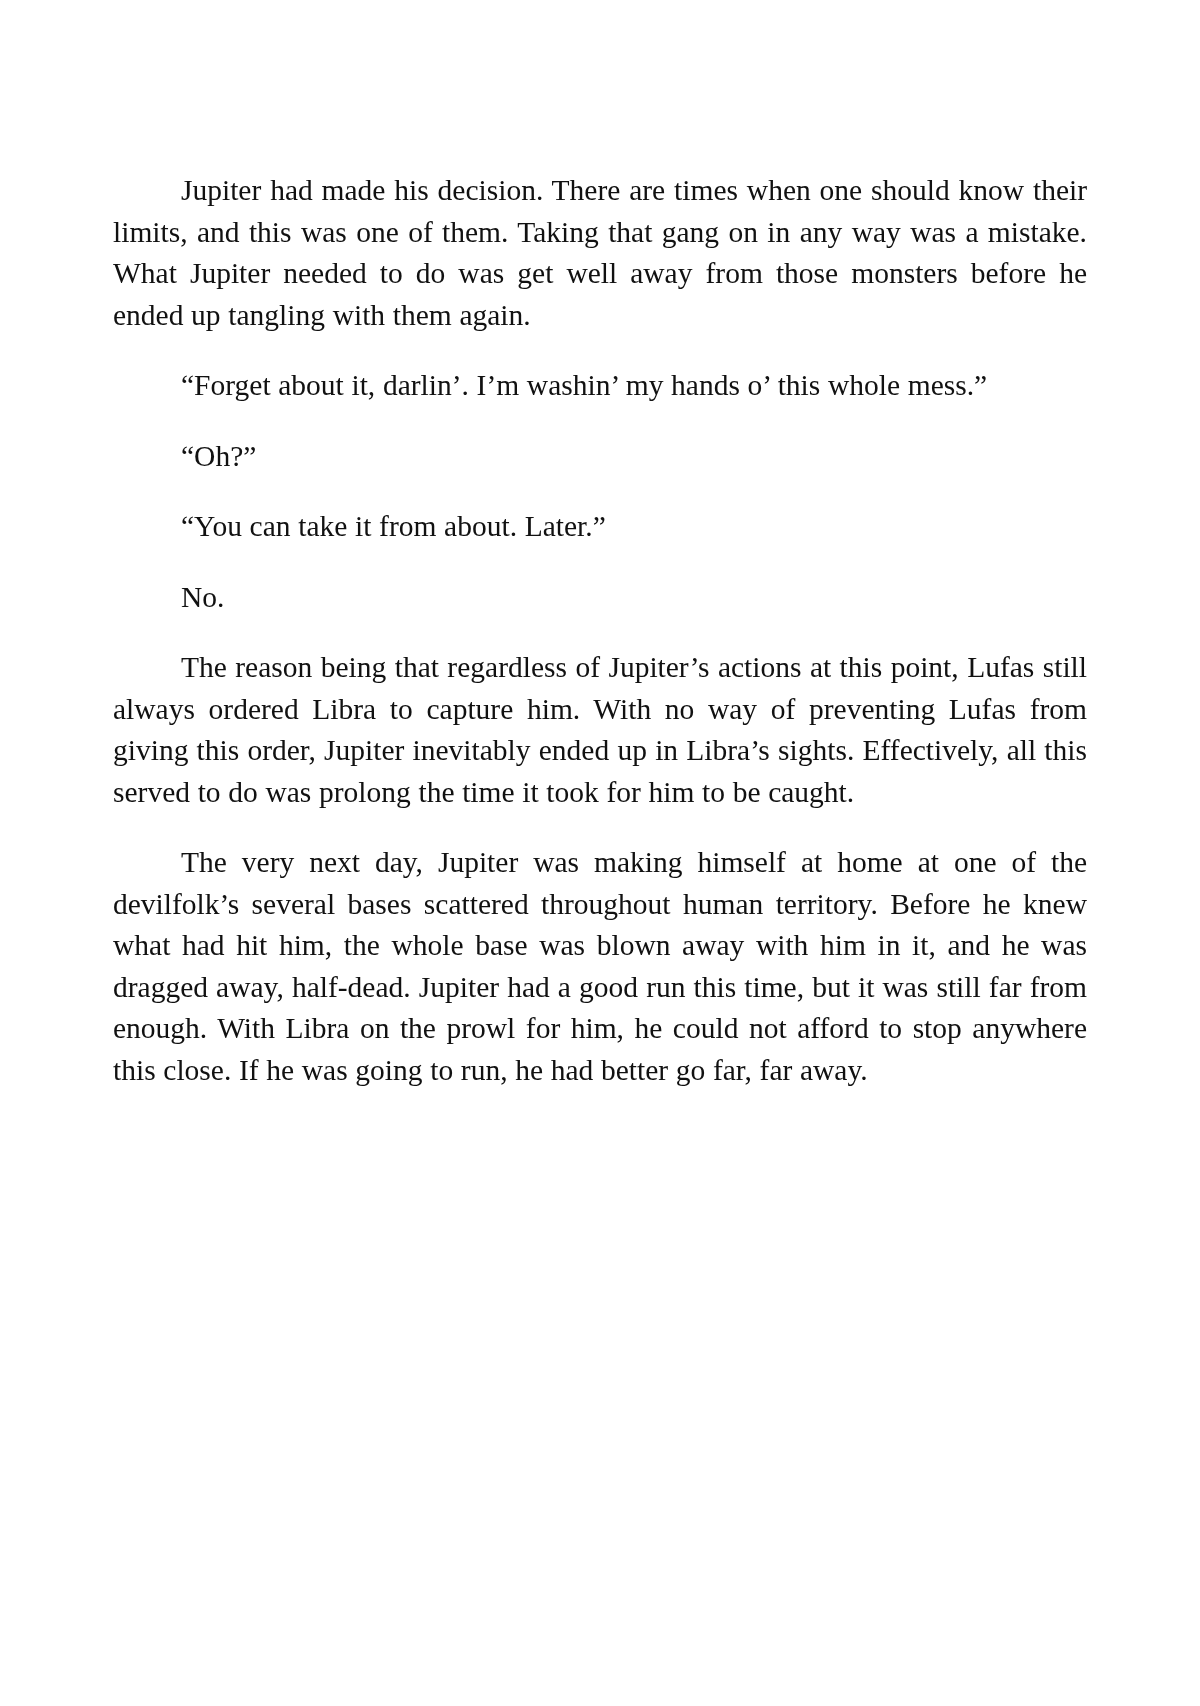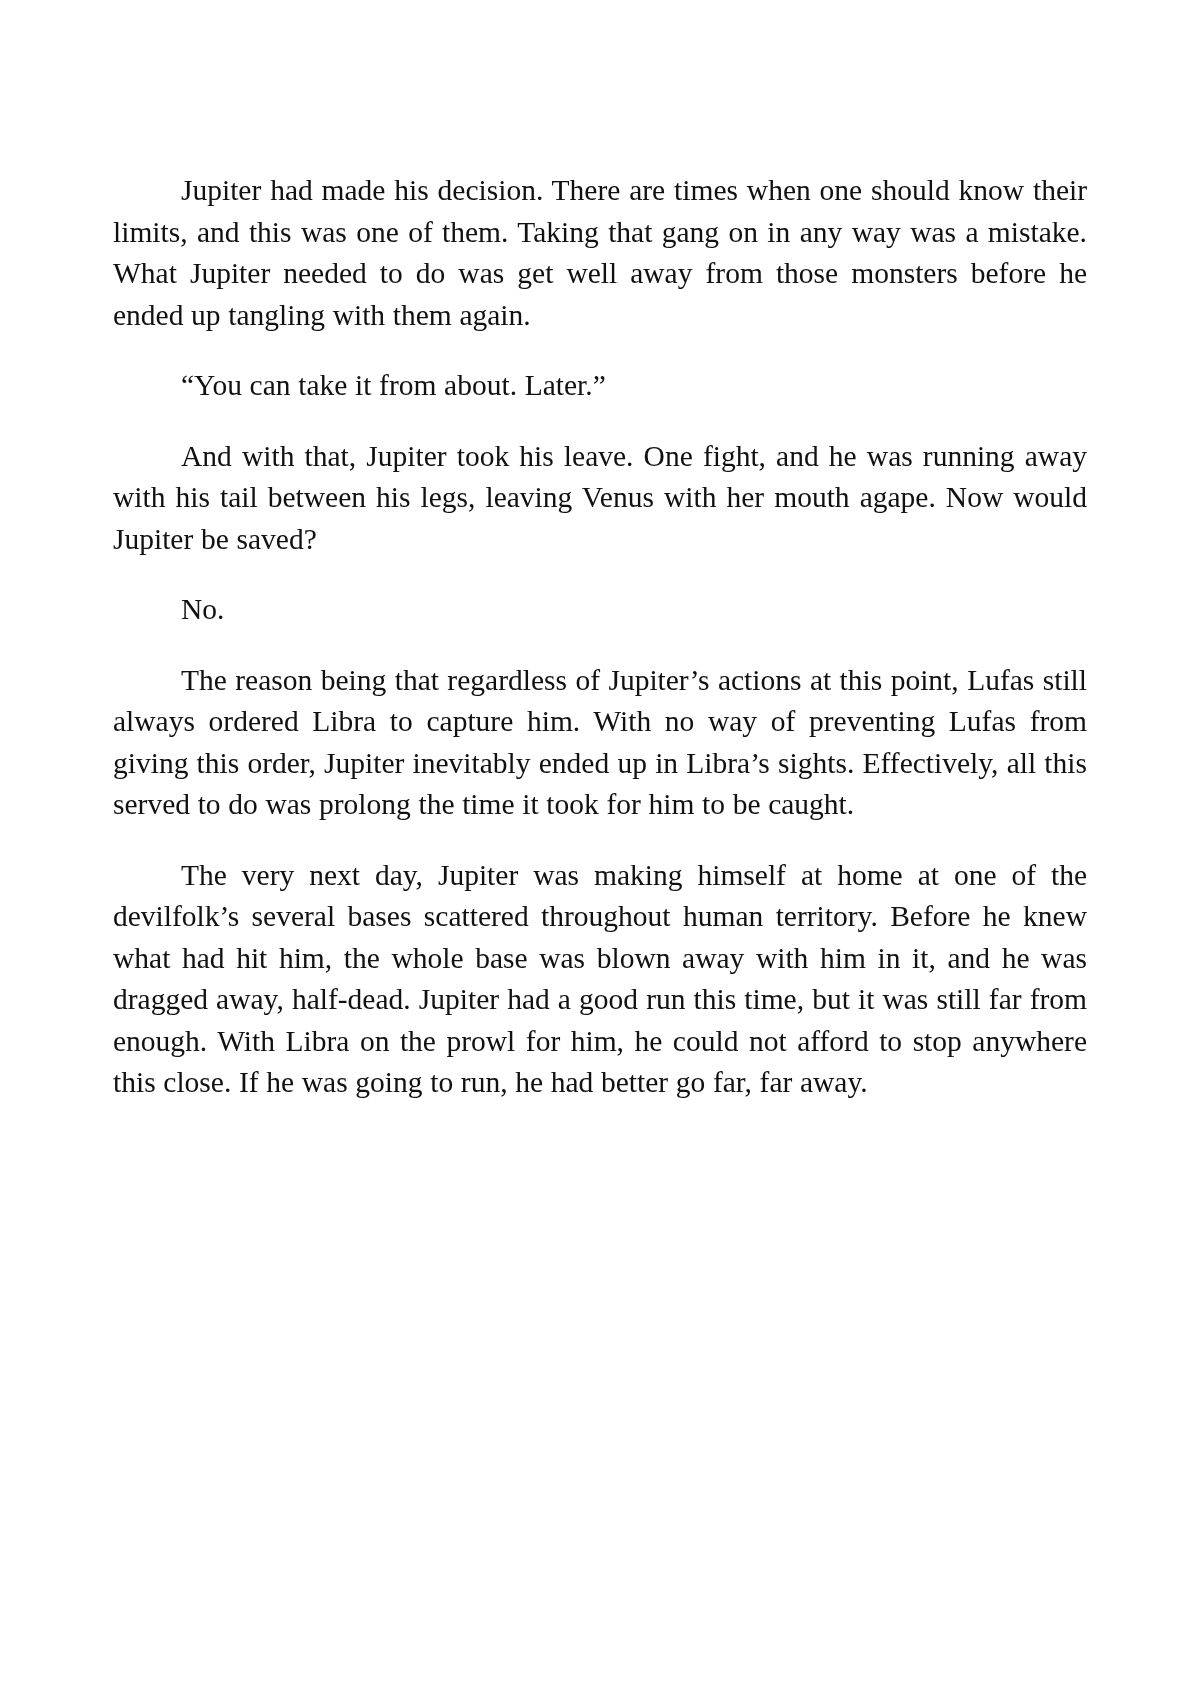--- a/index.html
+++ b/index.html
@@ -38,19 +38,20 @@
     margin-bottom: 16px;
   }
   
 </style>
 </head>
 <body>
 
 <div class="page">
   <div class="body-text">
     <p class="para">Jupiter had made his decision. There are times when one should know their limits, and this was one of them. Taking that gang on in any way was a mistake. What Jupiter needed to do was get well away from those monsters before he ended up tangling with them again.</p>
+    <p class="para">“Forget about it, darlin’. I’m washin’ my hands o’ this whole mess.”</p>
+    <p class="para">“Oh?”</p>
     <p class="para">“You can take it from about. Later.”</p>
-    <p class="para">And with that, Jupiter took his leave. One fight, and he was running away with his tail between his legs, leaving Venus with her mouth agape. Now would Jupiter be saved?</p>
     <p class="para">No.</p>
     <p class="para">The reason being that regardless of Jupiter’s actions at this point, Lufas still always ordered Libra to capture him. With no way of preventing Lufas from giving this order, Jupiter inevitably ended up in Libra’s sights. Effectively, all this served to do was prolong the time it took for him to be caught.</p>
     <p class="para">The very next day, Jupiter was making himself at home at one of the devilfolk’s several bases scattered throughout human territory. Before he knew what had hit him, the whole base was blown away with him in it, and he was dragged away, half-dead. Jupiter had a good run this time, but it was still far from enough. With Libra on the prowl for him, he could not afford to stop anywhere this close. If he was going to run, he had better go far, far away.</p>
   </div>
 </div>
 
 </body></html>

